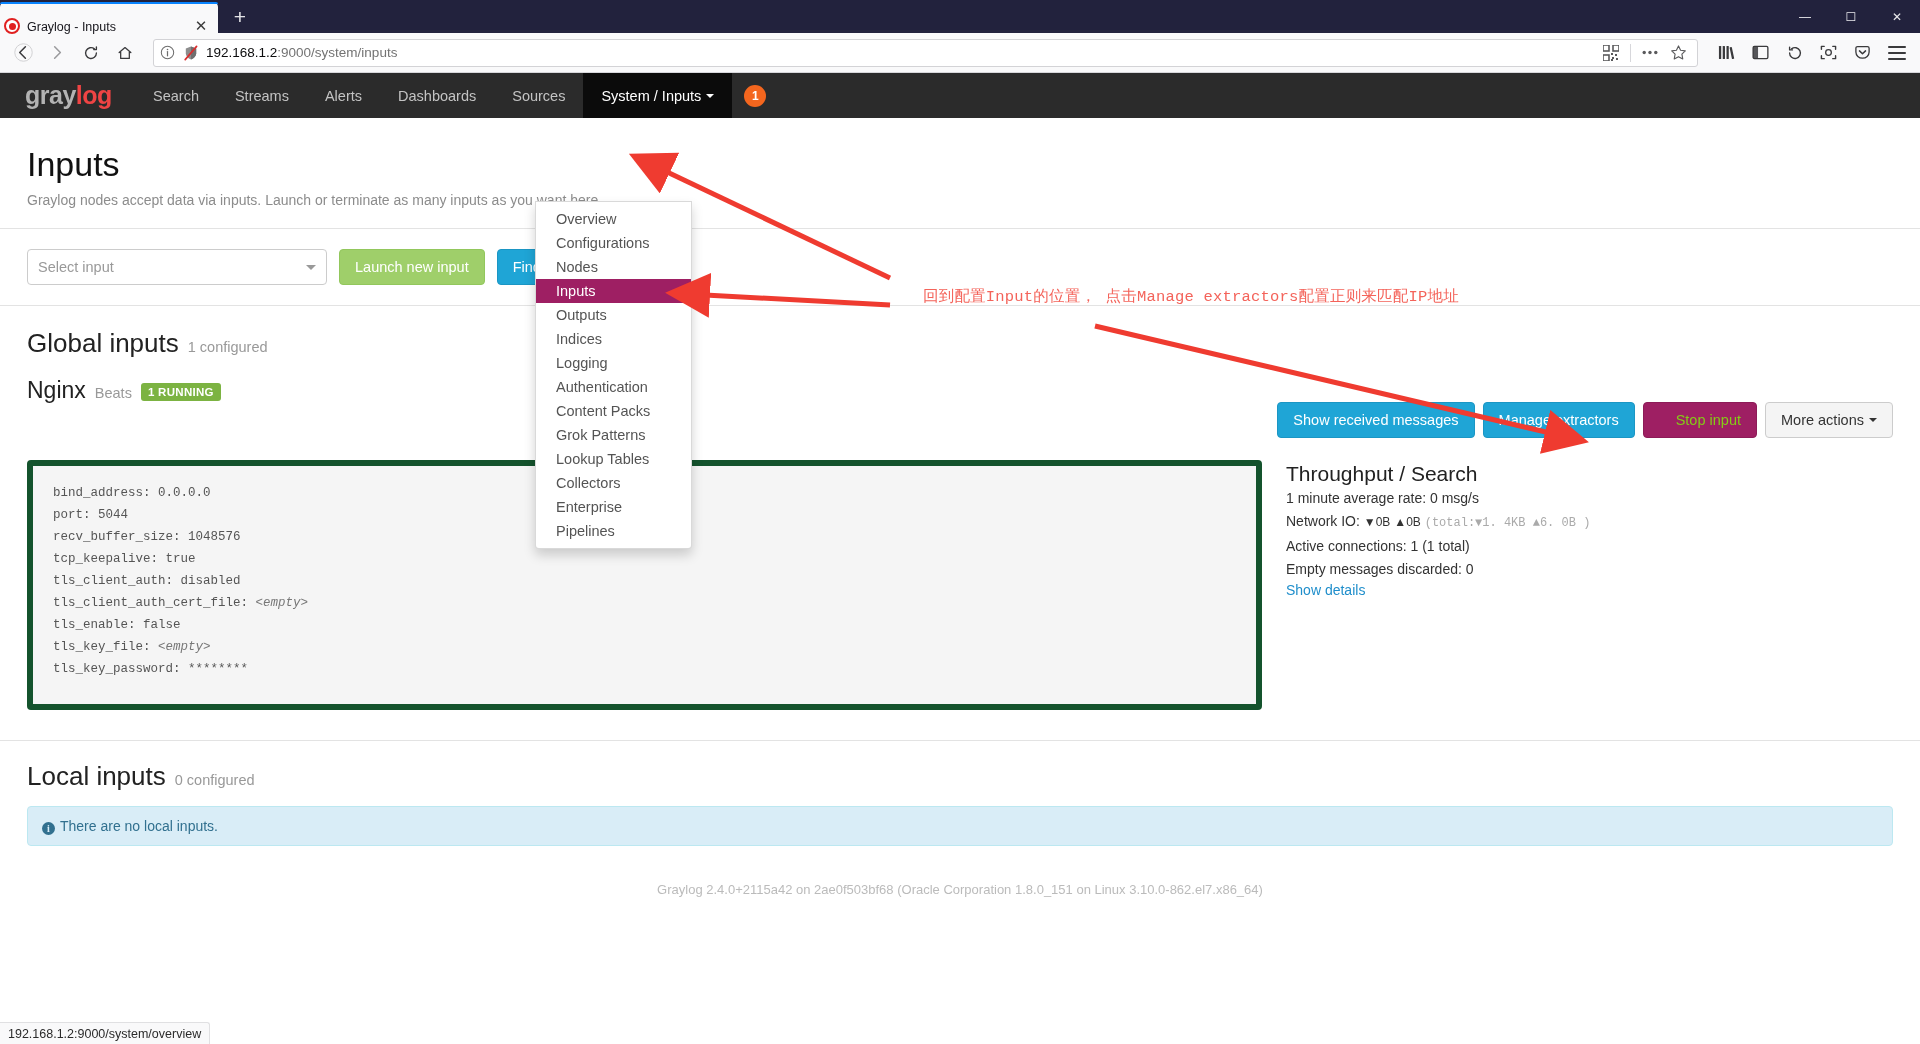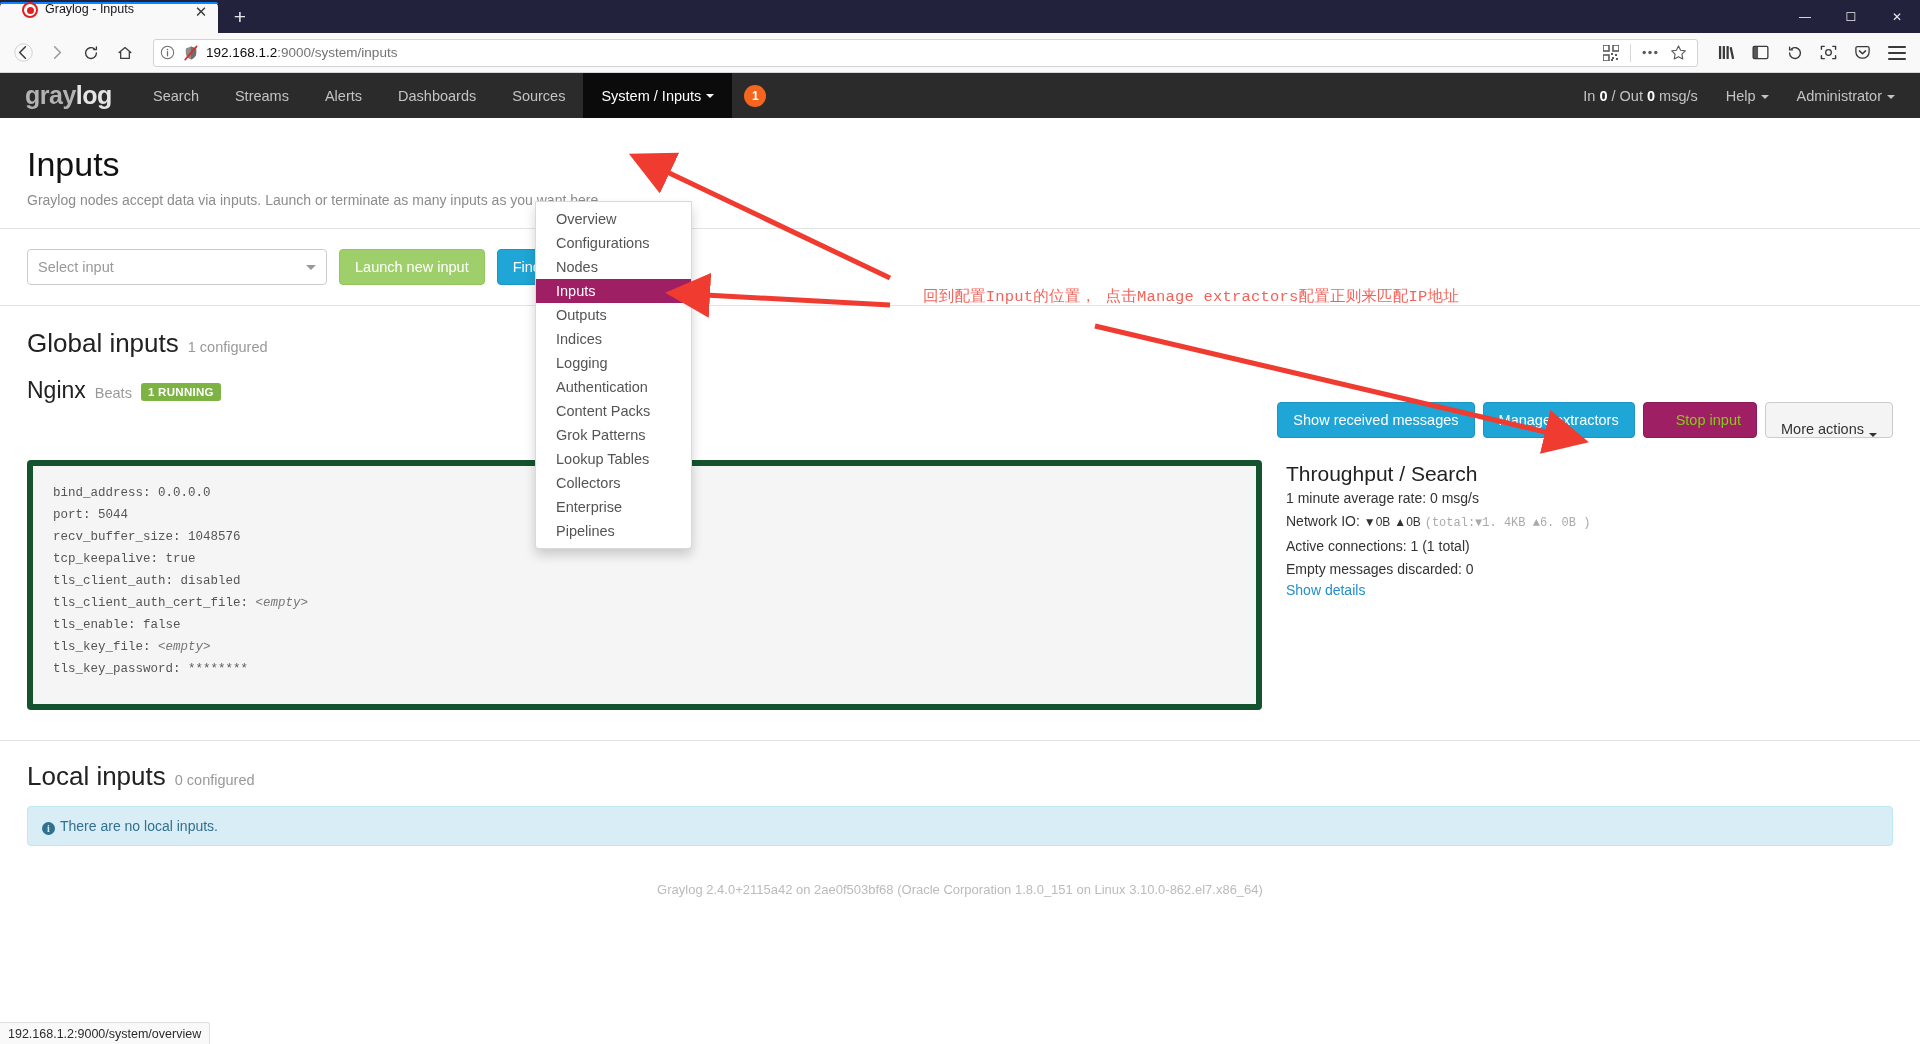--- a/index.html
+++ b/index.html
@@ -13,21 +13,21 @@
 
   
   .browser { width: 1920px; height: 1044px; display: flex; flex-direction: column; background:#f9f9fa; }
 
   .titlebar {
     height: 33px; background: #22223d; display: flex; align-items: flex-end;
     position: relative; flex: 0 0 33px;
   }
   .tab {
     width: 218px; height: 32px; background: #f9f9fa; border-radius: 5px 5px 0 0;
-    display: flex; align-items: flex-start; padding: 0 8px 0 22px; gap: 7px;
+    display: flex; align-items: flex-end; padding: 0 8px 0 4px; gap: 7px;
     position: relative; top: 1px;
   }
   .tab-accent { position:absolute; top:0; left:0; right:0; height:2px; background:#0a84ff; border-radius:5px 5px 0 0;}
   .tab-favicon { width: 16px; height: 16px; flex: 0 0 16px; position: relative; }
   .tab-favicon .ring {
     position:absolute; inset:0; border: 2px solid #e02020; border-radius: 50%;
     background: #fff;
   }
   .tab-favicon .dot {
     position:absolute; left:4.5px; top:4.5px; width:7px; height:7px;
@@ -68,21 +68,21 @@
   .viewport { flex:1; background:#ffffff; position:relative; overflow:hidden; }
 
   
   .gl-nav {
     height: 45px; background:#2b2b2b; display:flex; align-items:stretch;
     position: relative; z-index: 5;
   }
   .gl-logo { width: 135px; display:flex; align-items:center; padding-left: 25px; }
   .gl-logo-text { font-size: 25px; font-weight: bold; letter-spacing:-0.5px; line-height:1; }
   .gl-logo-text .gray { color:#b3b3b3; }
-  .gl-logo-text .log { color:#e5e5e5; }
+  .gl-logo-text .log { color:#ef4444; }
   .gl-menu { display:flex; align-items:stretch; }
   .gl-menu a {
     display:flex; align-items:center; padding: 0 18px; color:#c3c3c3; font-size:14.5px;
     text-decoration:none; white-space:nowrap;
   }
   .gl-menu a.active { background:#0b0b0b; color:#ffffff; }
   .gl-badge {
     align-self:center; margin-left: 12px; background:#f4661e; color:#fff; border-radius:50%;
     width:22px; height:22px; font-size:12px; font-weight:bold; display:flex;
     align-items:center; justify-content:center;
@@ -119,21 +119,21 @@
     display:flex; align-items:center; padding: 16px 10px; font-size:14.5px; color:#999;
   }
   .select-input .ccaret { margin-left:auto; width:0;height:0;border-left:5px solid transparent;
     border-right:5px solid transparent;border-top:5px solid #999;}
   .btn { height:36px; border:1px solid transparent; border-radius:4px; padding: 0 15px;
          font-size:14.5px; display:inline-flex; align-items:center; cursor:pointer;
          font-family:"Liberation Sans", sans-serif; white-space:nowrap;}
   .btn-green { background:#9fcf6a; border-color:#92c75c; color:#fff; }
   .btn-blue  { background:#1fa5d6; border-color:#1b96c4; color:#fff; }
   .btn-magenta { background:#9e1f63; border-color:#8d1b58; color:#84cc16;padding-left:32px; }
-  .btn-default { background:#f4f4f4; border-color:#ccc; color:#333;align-items:flex-end; }
+  .btn-default { background:#f4f4f4; border-color:#ccc; color:#333; }
 
   .section { padding: 22px 27px 0 27px; }
   .section h2 { font-size: 26px; font-weight: normal; color:#222; display:inline-block; }
   .section h2 .sub { font-size: 14.5px; color:#999; margin-left: 9px; }
 
   .input-title { margin-top: 18px; display:flex; align-items:baseline; gap: 9px; }
   .input-title .name { font-size:23px; color:#222; }
   .input-title .type { font-size:14.5px; color:#999; }
   .label-running {
     background:#7cb342; color:#fff; font-size:11.5px; font-weight:bold; padding: 3px 7px;
@@ -335,25 +335,20 @@
         <a>Streams</a>
         <a>Alerts</a>
         <a>Dashboards</a>
         <a>Sources</a>
         <a class="active">
             <span>System / Inputs</span>
             <span class="caret"></span>
           </a>
       </nav>
       <div class="gl-badge">1</div>
-      <div class="gl-nav-right">
-        <span><span>In </span><b>0</b><span> / Out </span><b>0</b><span> msg/s</span></span>
-        <a><span>Help</span><span class="caret"></span></a>
-        <a><span>Administrator</span><span class="caret"></span></a>
-      </div>
     </div>
 
     <div class="gl-dropdown">
       <a>Overview</a>
       <a>Configurations</a>
       <a>Nodes</a>
       <a class="sel">Inputs</a>
       <a>Outputs</a>
       <a>Indices</a>
       <a>Logging</a>

